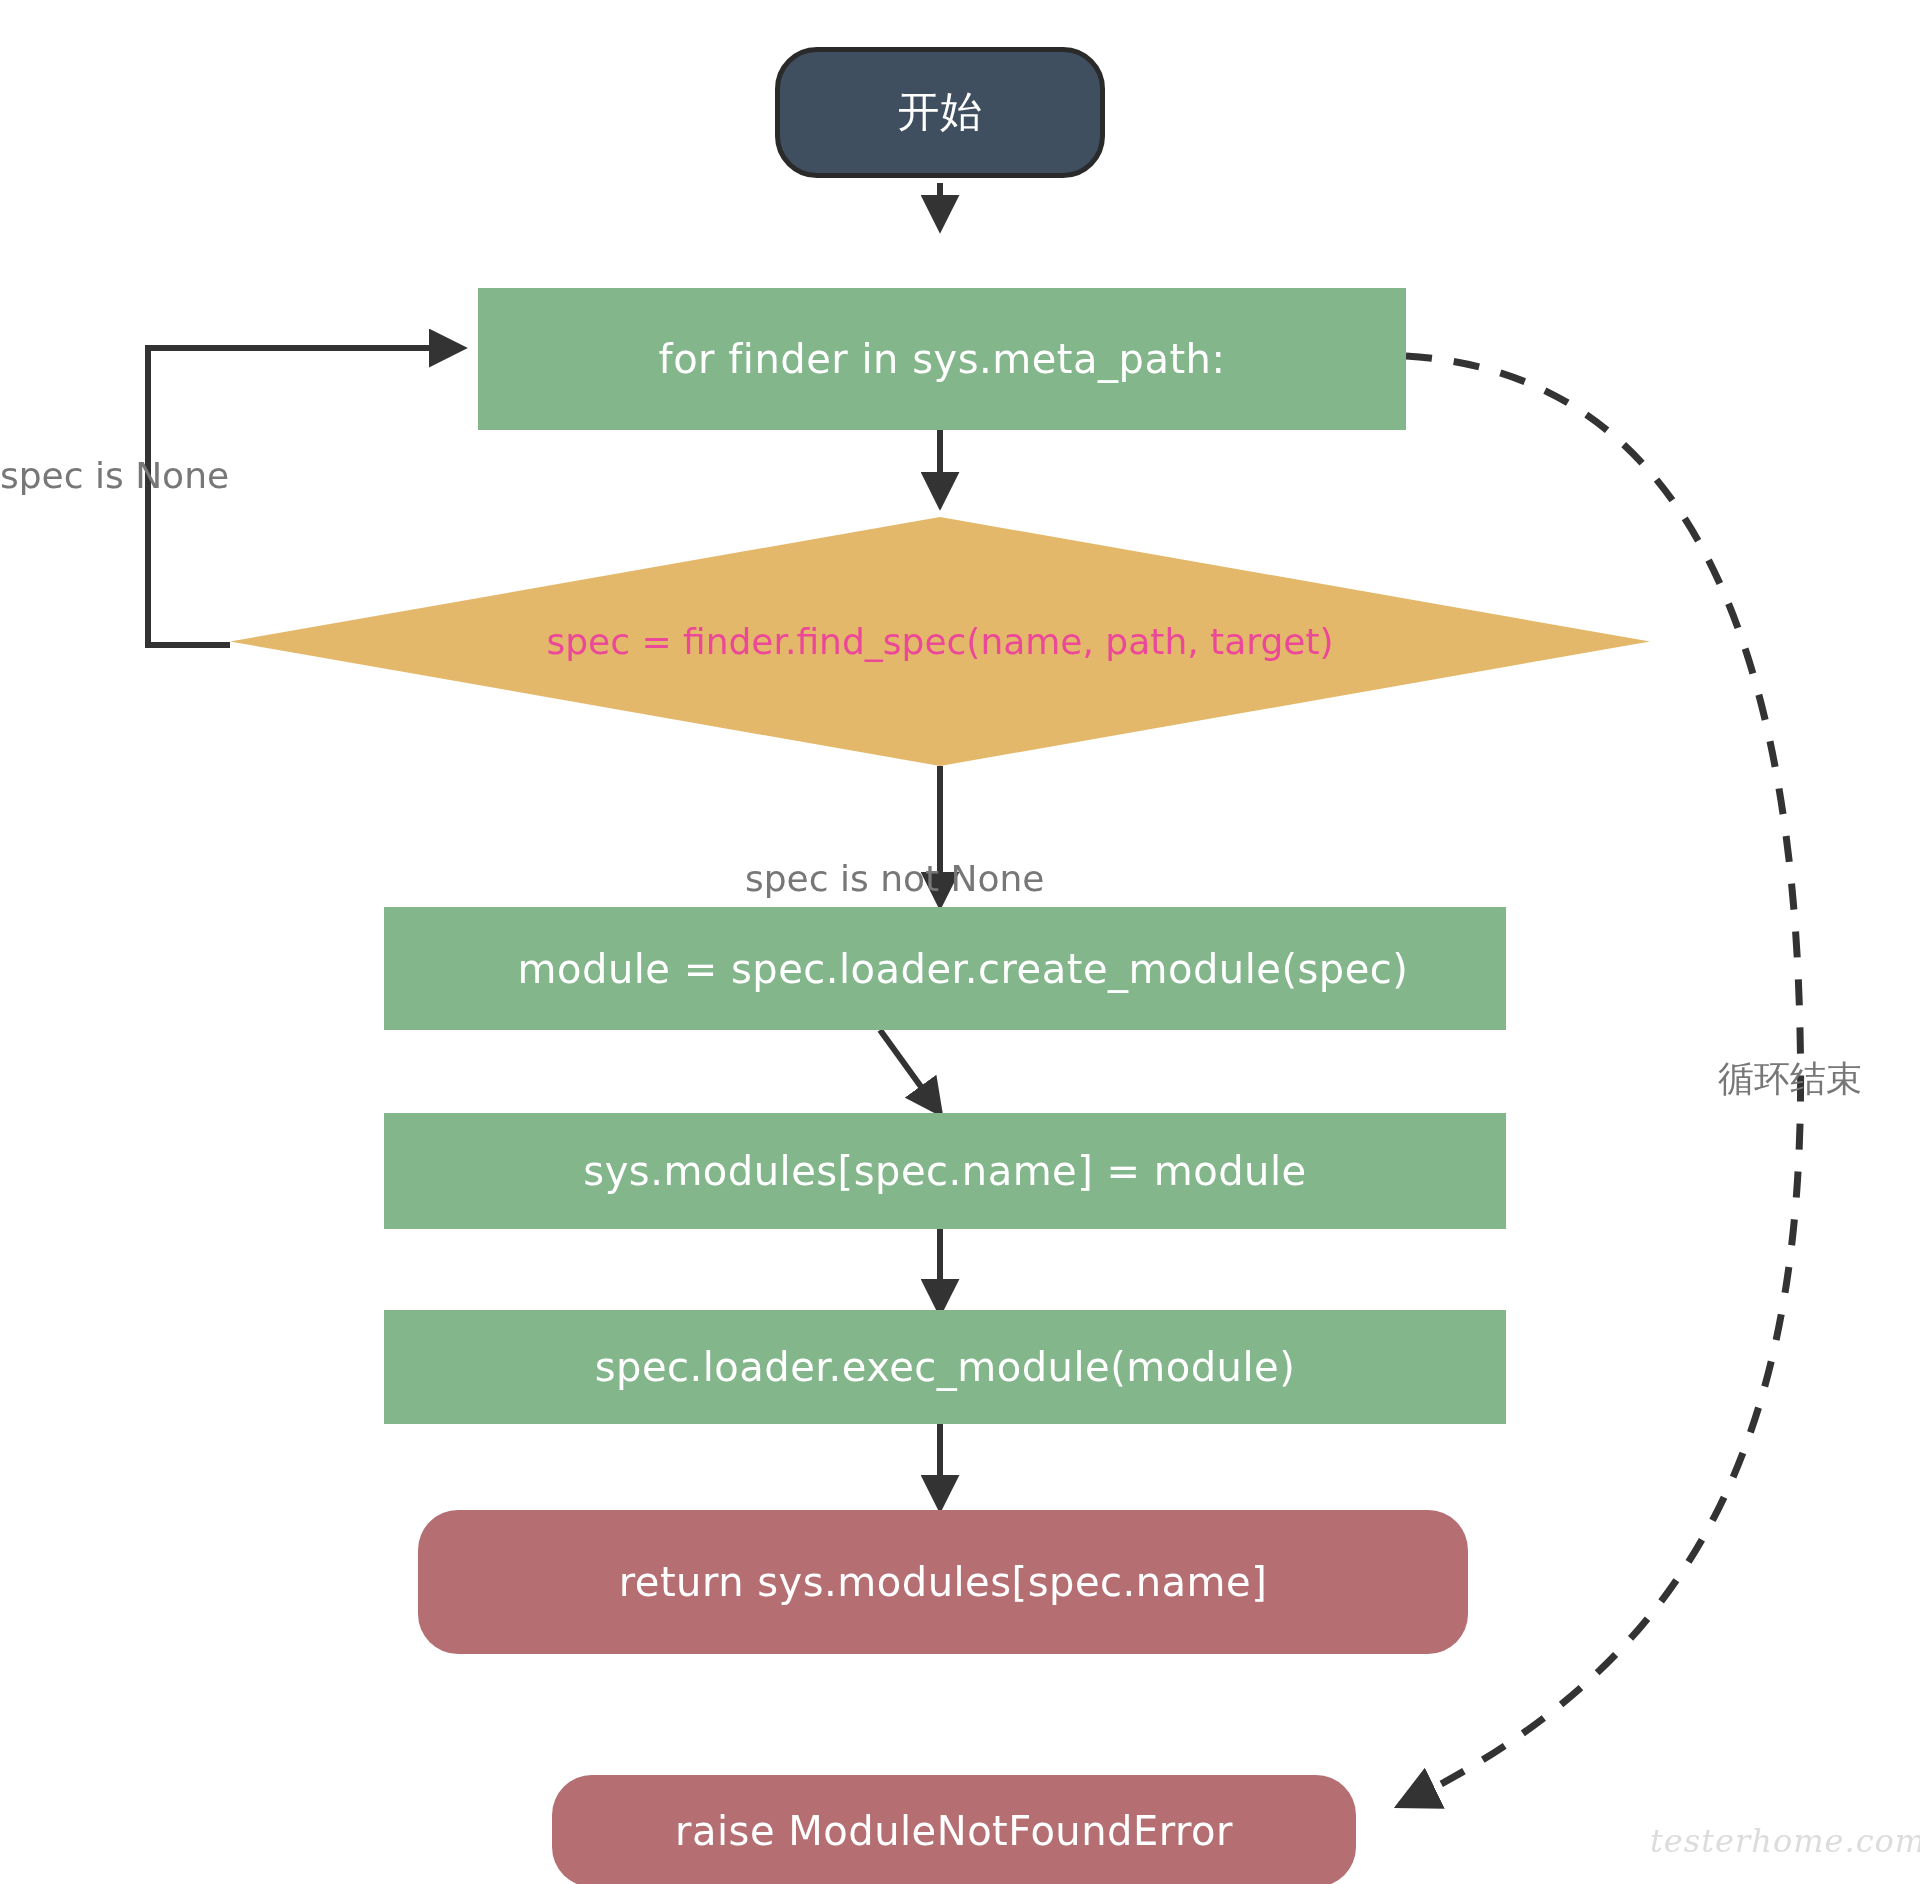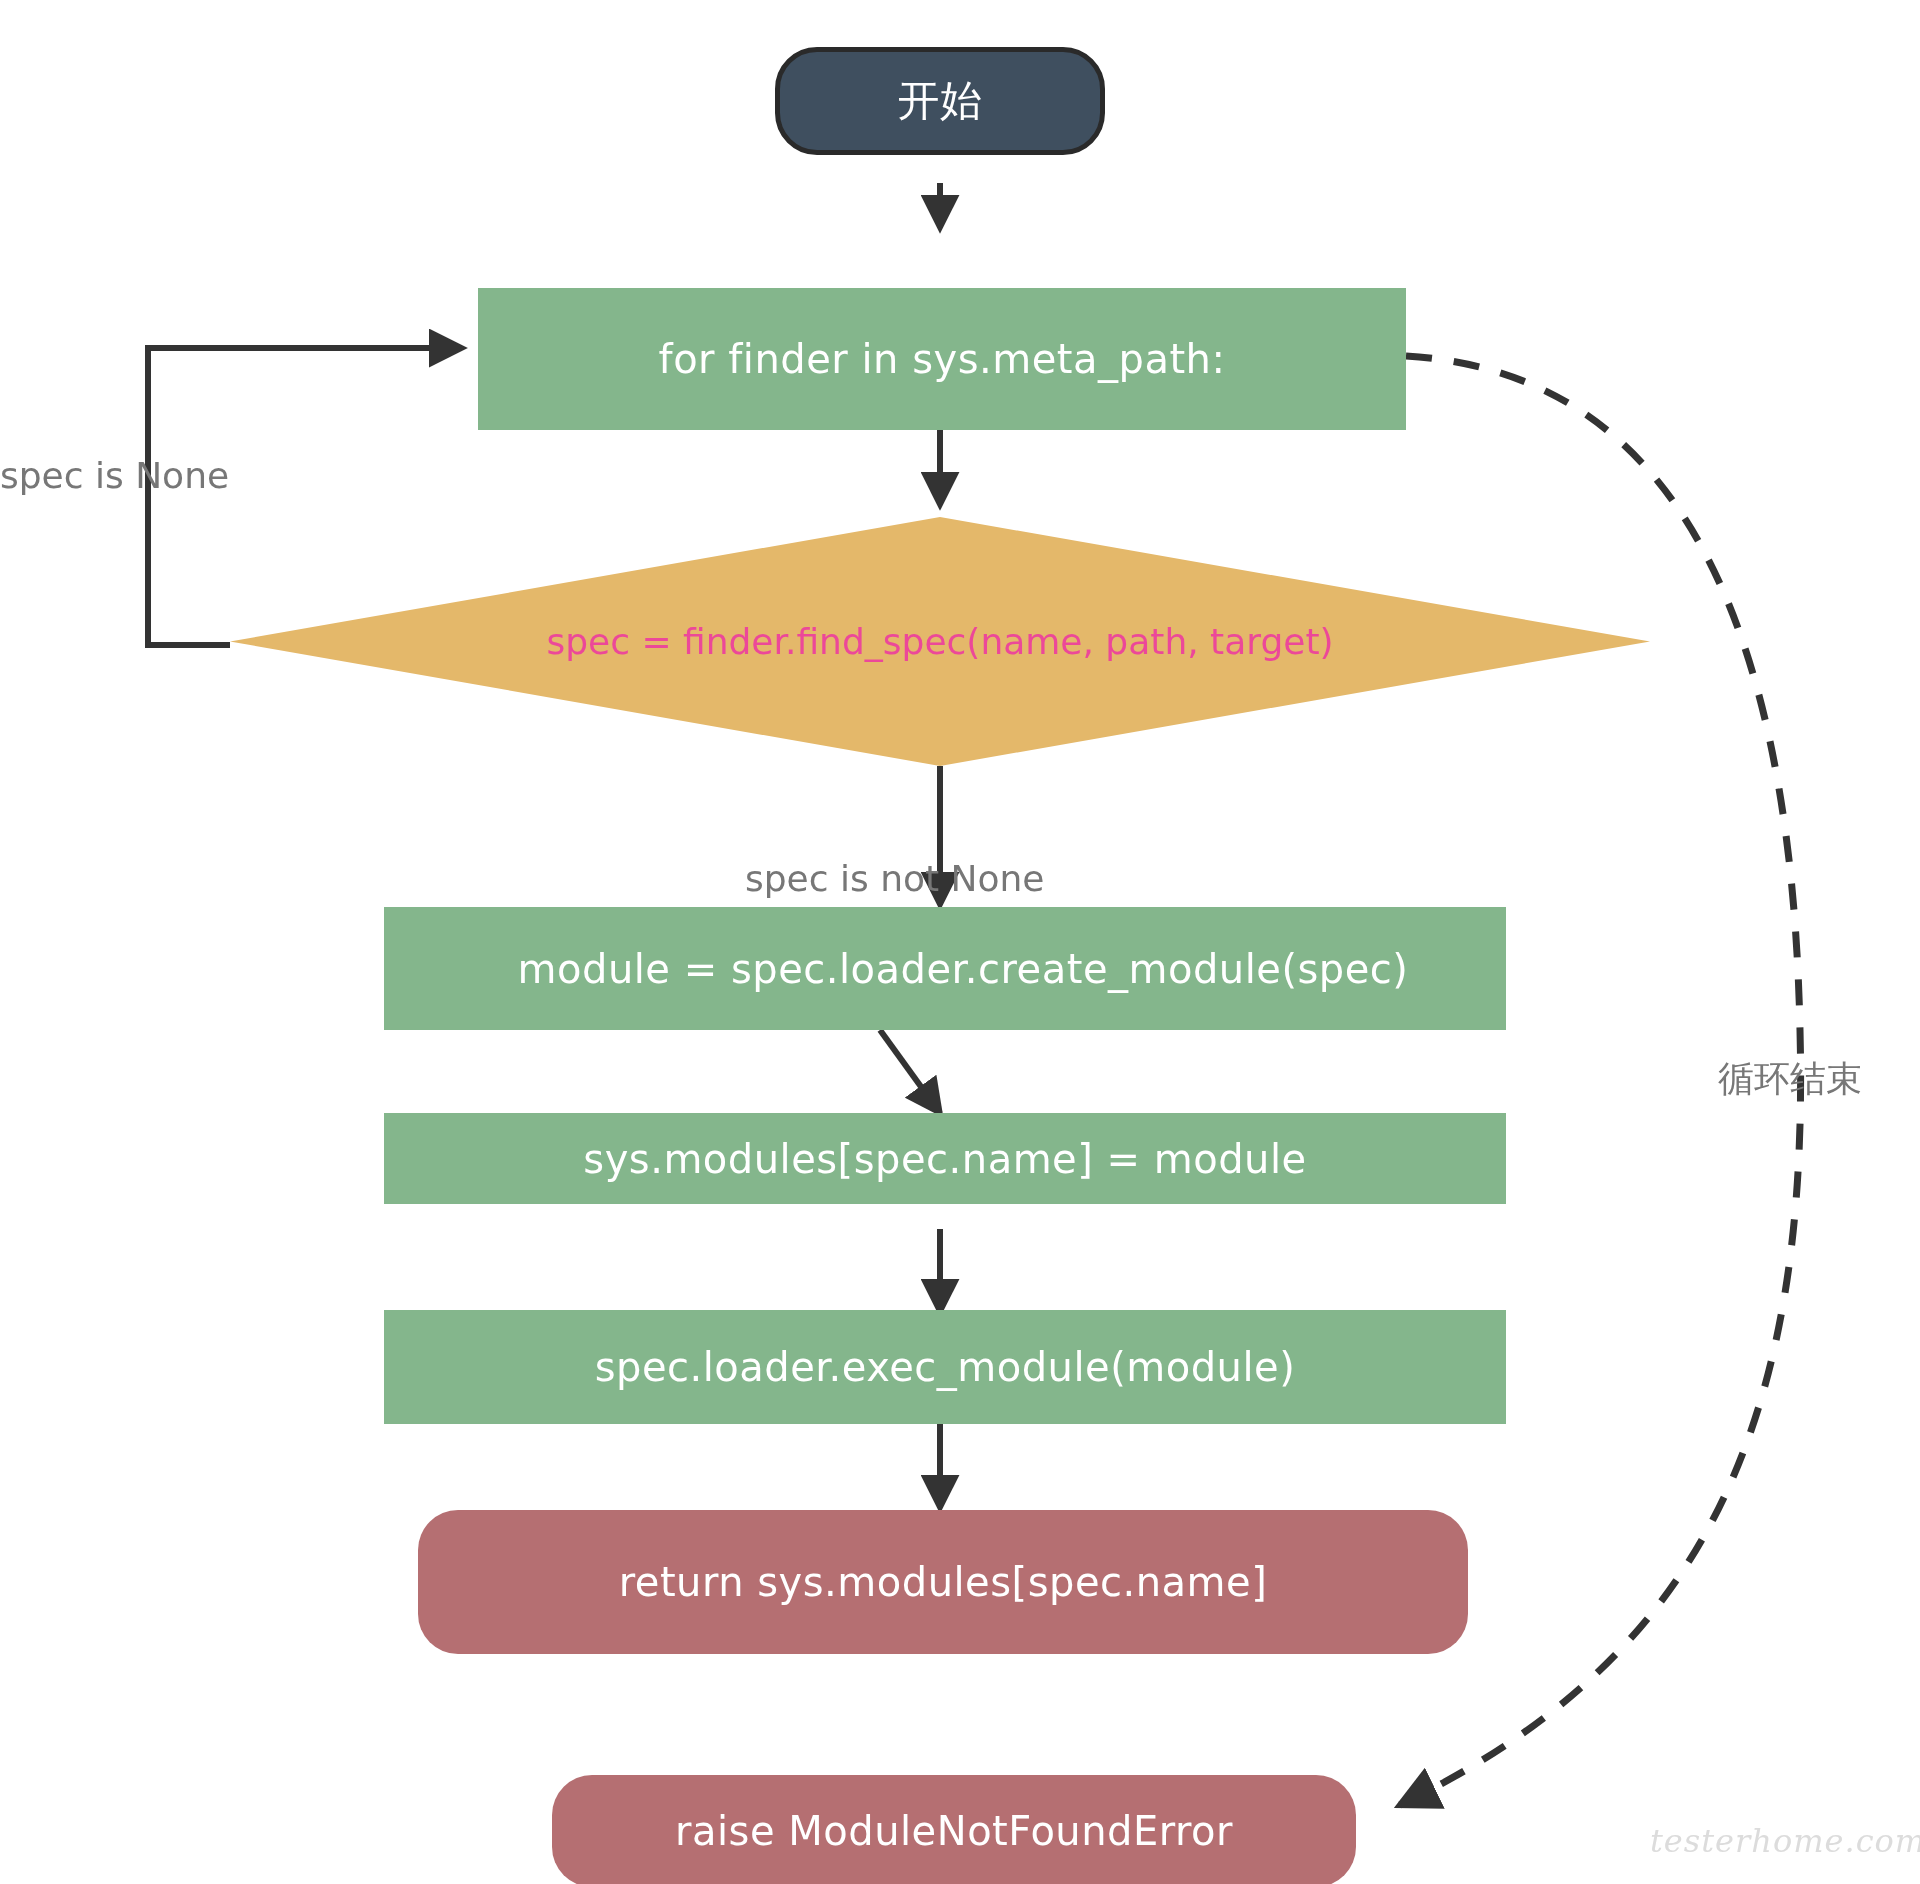--- a/index.html
+++ b/index.html
@@ -117,38 +117,38 @@
     <line x1="940" y1="1030" x2="1000" y2="1113" stroke="#333333" stroke-width="6" marker-end="url(#arrow)" transform="translate(-60,0)"></line>
 
     <line x1="940" y1="1229" x2="940" y2="1312" stroke="#333333" stroke-width="6" marker-end="url(#arrow)"></line>
 
     <line x1="940" y1="1424" x2="940" y2="1508" stroke="#333333" stroke-width="6" marker-end="url(#arrow)"></line>
 
     <path d="M 1406 356 C 1640 370, 1790 560, 1800 1030
              C 1810 1430, 1700 1660, 1400 1805" fill="none" stroke="#333333" stroke-width="7" stroke-dasharray="26 22" stroke-linecap="butt" marker-end="url(#arrow-dash)"></path>
   </svg>
 
-  <div class="node node-start" style="left:775px; top:47px; width:330px; height:108px;">
+  <div class="node node-start" style="left:775px; top:47px; width:330px; height:131px;">
     <span>开始</span>
   </div>
 
   <div class="node node-process" style="left:478px; top:288px; width:928px; height:142px;">
     <span>for finder in sys.meta_path:</span>
   </div>
 
   <div class="node-decision-wrap" style="left:230px; top:517px; width:1420px; height:249px;">
     <div class="diamond-shape"></div>
     <span class="diamond-label">spec = finder.find_spec(name, path, target)</span>
   </div>
 
   <div class="node node-process" style="left:384px; top:907px; width:1122px; height:123px;padding-left:36px;">
     <span>module = spec.loader.create_module(spec)</span>
   </div>
 
-  <div class="node node-process" style="left:384px; top:1113px; width:1122px; height:91px;">
+  <div class="node node-process" style="left:384px; top:1113px; width:1122px; height:116px;">
     <span>sys.modules[spec.name] = module</span>
   </div>
 
   <div class="node node-process" style="left:384px; top:1310px; width:1122px; height:114px;">
     <span>spec.loader.exec_module(module)</span>
   </div>
 
   <div class="node node-terminal" style="left:418px; top:1510px; width:1050px; height:144px;">
     <span>return sys.modules[spec.name]</span>
   </div>

